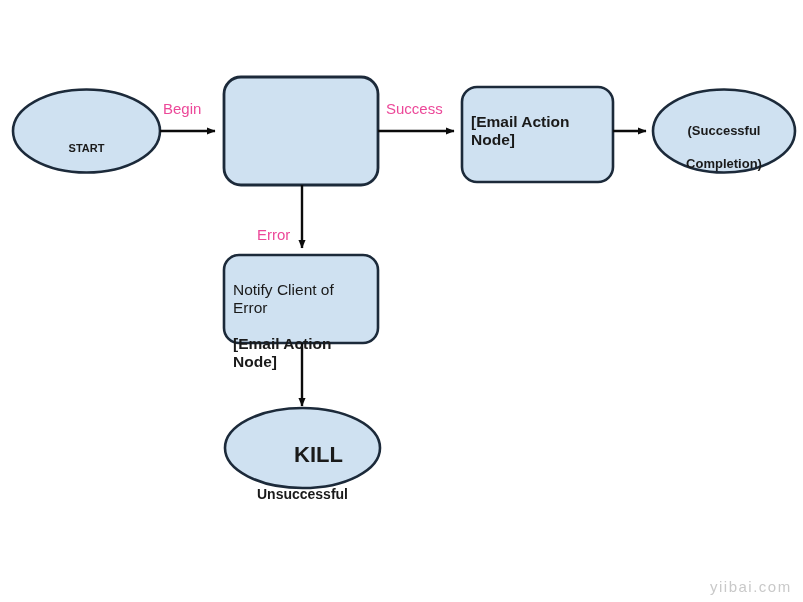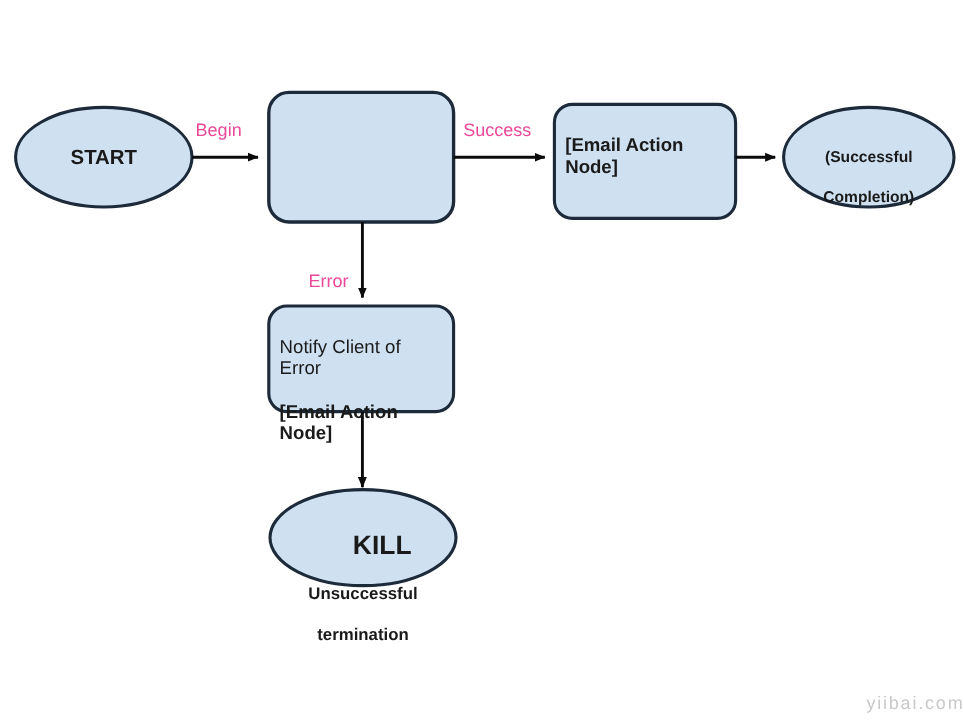--- a/index.html
+++ b/index.html
@@ -46,23 +46,22 @@
     color: #ec4899;
     font-weight: normal;
     white-space: nowrap;
   }
   .watermark {
     position: absolute;
     font-size: 15px;
     letter-spacing: 1.5px;
     color: #c9c9c9;
     font-family: "Liberation Sans", sans-serif;
-    margin-left: 12px;
   }
-  .lbl-start  { font-size: 17px; }
+  .lbl-start  { font-size: 11px; margin-top: 20px; }
   .lbl-end-1  { font-size: 16px; }
   .lbl-end-2  { font-size: 13px; }
   .lbl-kill-1 { font-size: 22px; padding-left: 32px; }
   .lbl-kill-2 { font-size: 14px; }
   .box-plain  { font-size: 15.5px; font-weight: normal; }
   .box-strong { font-size: 15.5px; font-weight: bold; }
   .mr-line    { font-size: 16px; font-weight: bold; text-align: center; }
 </style>
 </head>
 <body>
@@ -112,21 +111,20 @@
   </div>
 
   <div class="node-label box-label" style="left:233px; top:262px; width:130px;">
     <div class="box-plain">Notify Client of Error</div>
     <div class="box-strong">[Email Action Node]</div>
   </div>
 
   <div class="node-label ellipse-label" style="left:225px; top:423px; width:155px;">
     <div class="lbl-kill-1">KILL</div>
     <div class="lbl-kill-2">Unsuccessful</div>
-    <div class="lbl-kill-2">termination</div>
   </div>
 
   <div class="edge-label" style="left:163px; top:100px;">Begin</div>
 
   <div class="edge-label" style="left:386px; top:100px;">Success</div>
 
   <div class="edge-label" style="left:257px; top:226px;">Error</div>
 
   <div class="watermark" style="left:710px; top:578px;">yiibai.com</div>
 

